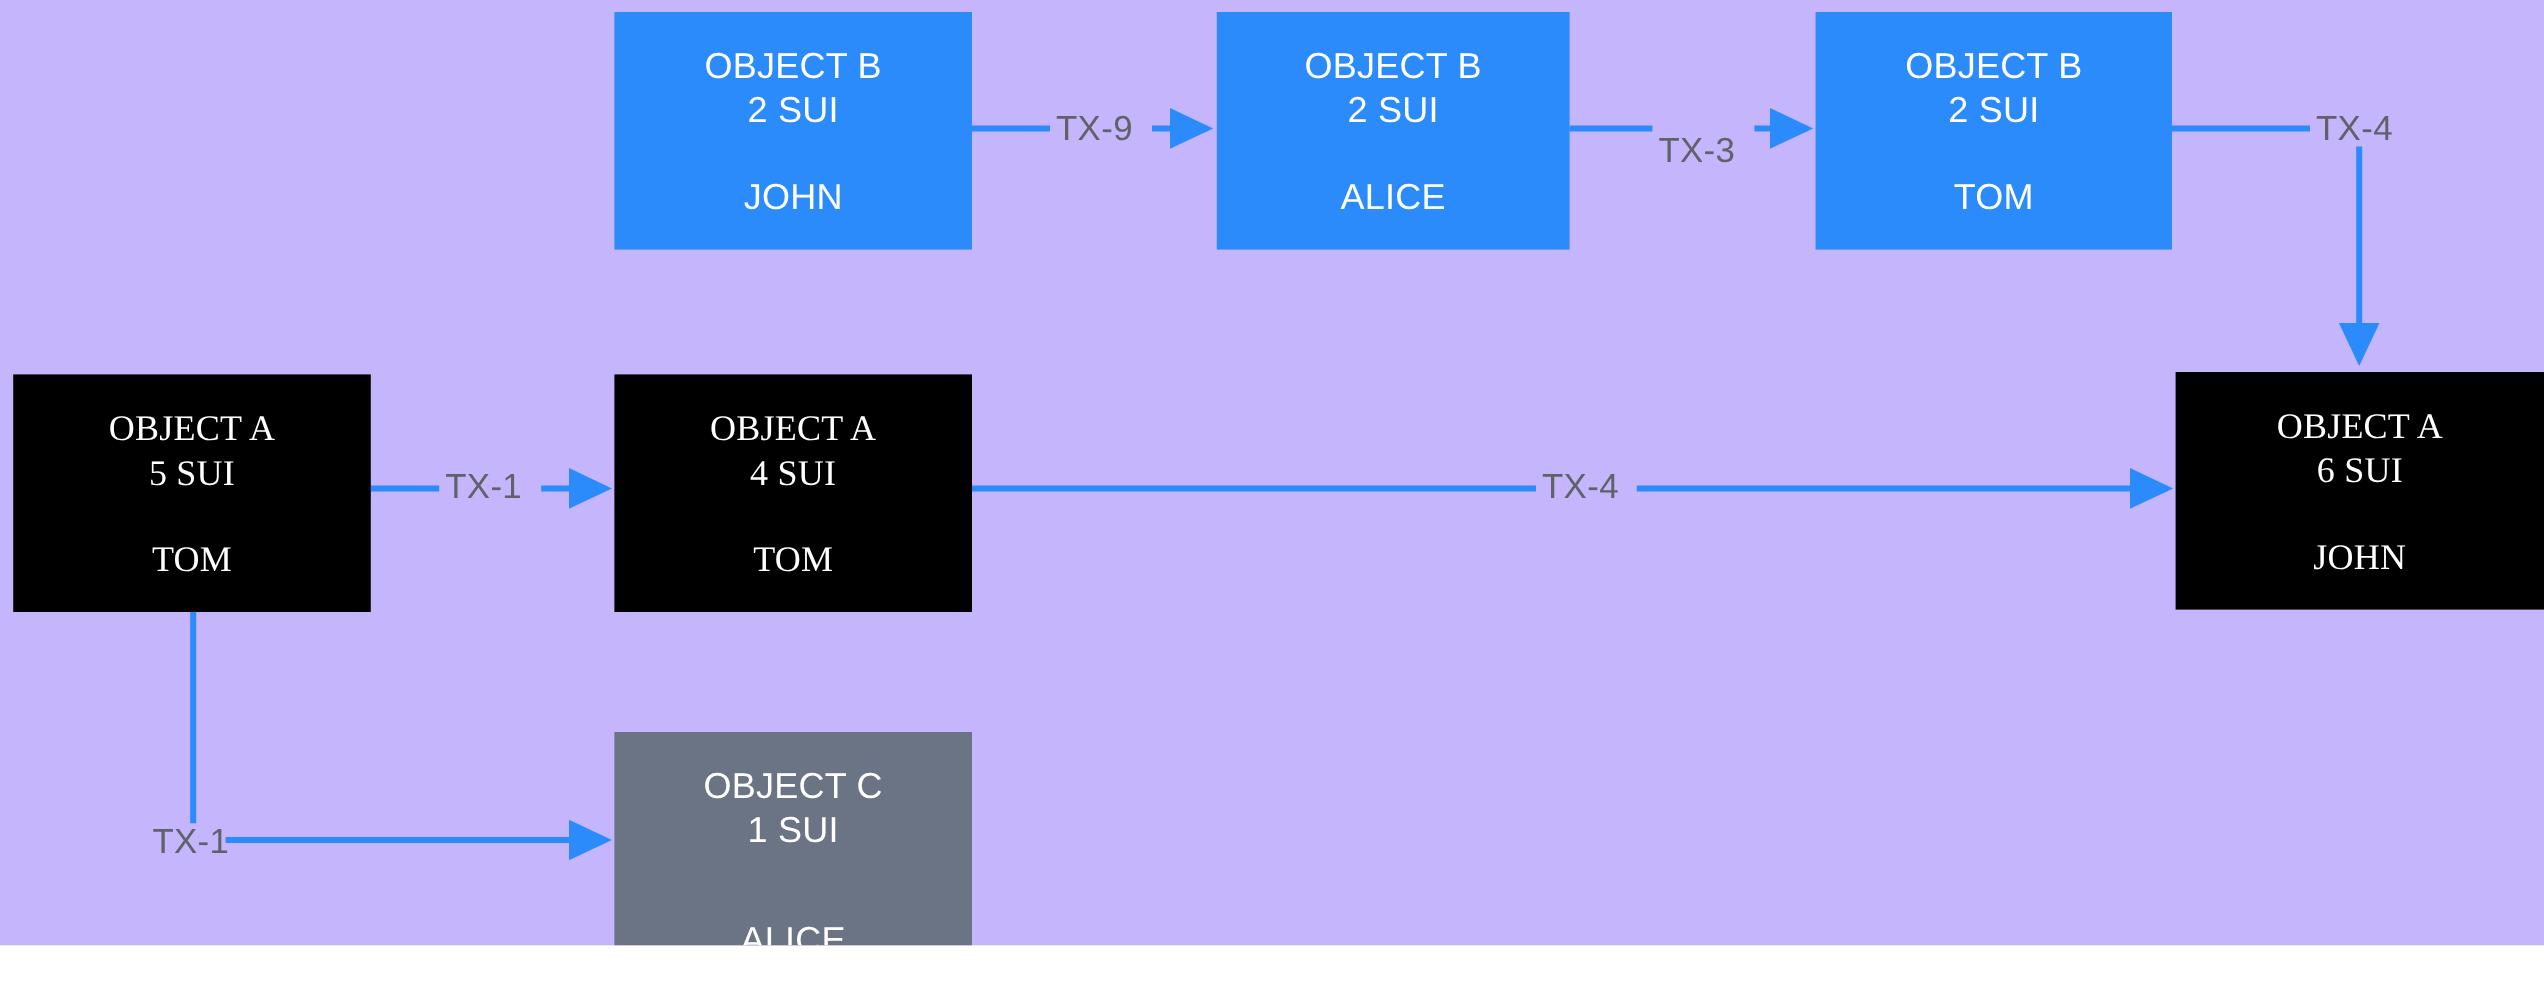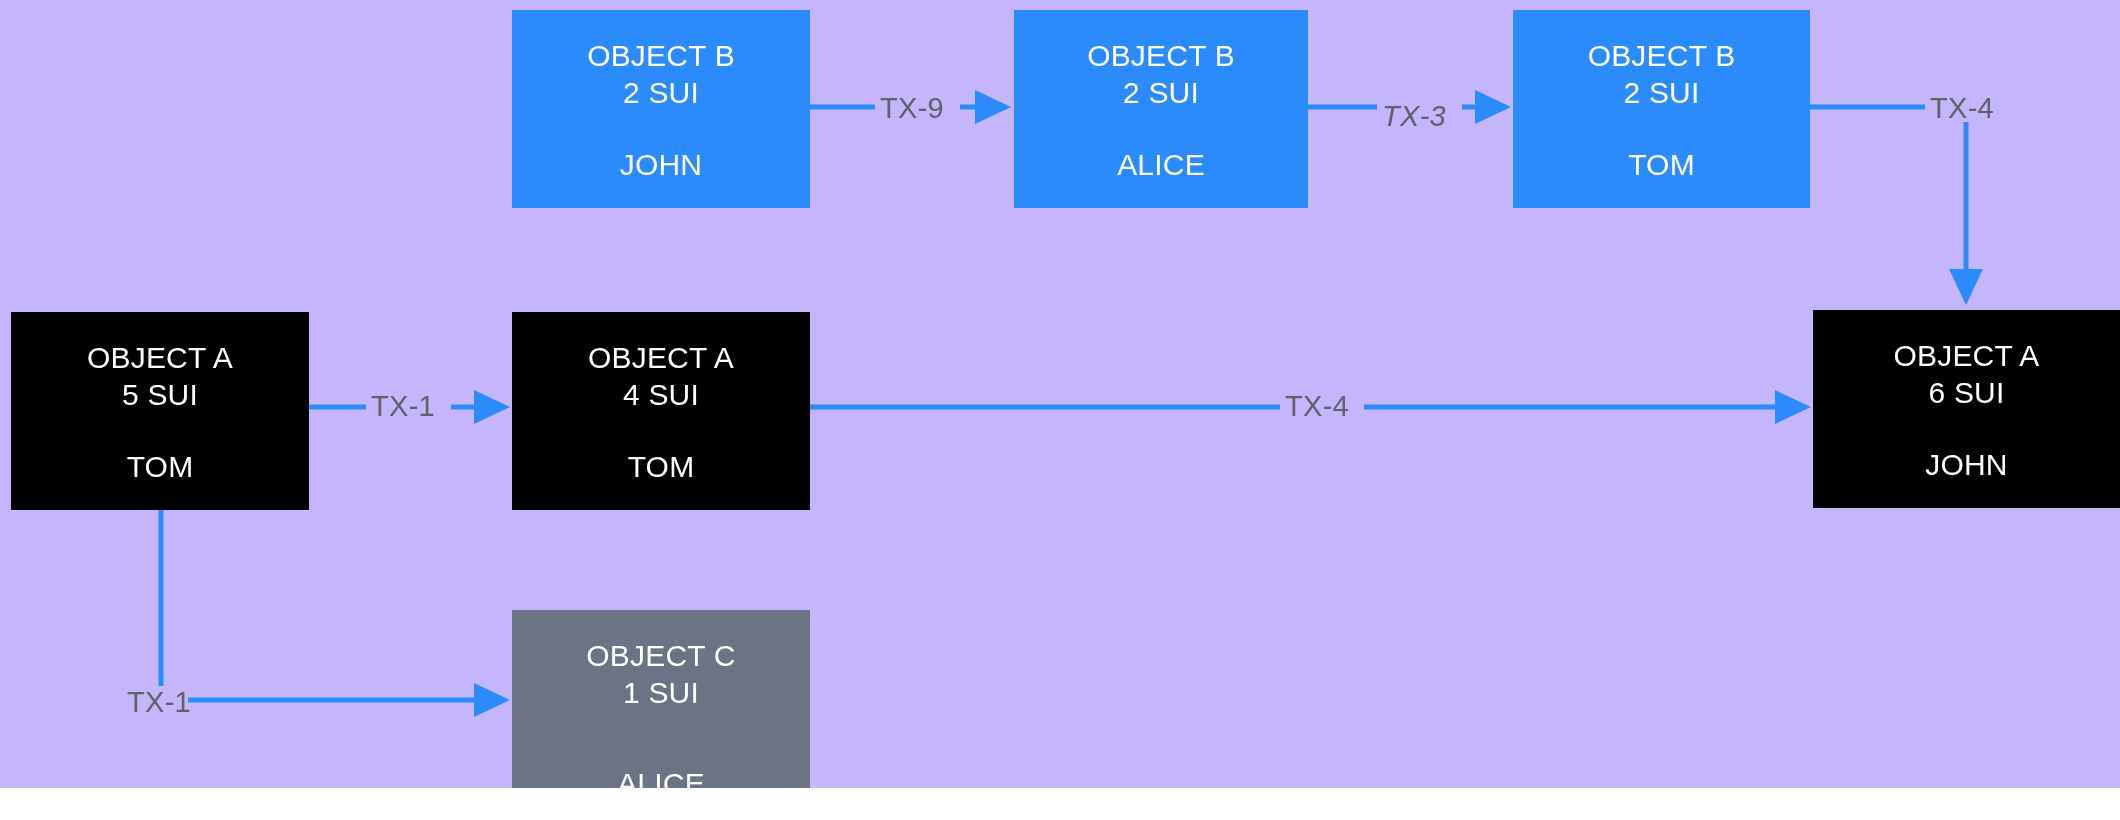--- a/index.html
+++ b/index.html
@@ -30,21 +30,21 @@
   }
   .node .n-title {
     margin-top: 28px;
     text-align: center;
     white-space: pre-line;
   }
   .node .n-owner {
     margin-top: 36px;
     text-align: left;
   }
-  .node.black { background: #000000; }
+  .node.black { background: #000000; font-family: Liberation Serif, serif; }
   .node.blue  { background: #2b8bfb; }
   .node.gray  { background: #6b7484; }
 
   .edge-label {
     position: absolute;
     color: #5f6368;
     font-size: 29px;
     letter-spacing: 0.3px;
     white-space: nowrap;
     line-height: 1;
@@ -139,17 +139,17 @@
 
   <div class="node gray" style="left: 512px; top: 610px; width: 298px; height: 210px; gap: 19px;">
     <div class="n-title">OBJECT C
 1 SUI</div>
     <div class="n-owner">ALICE</div>
   </div>
 
   <div class="edge-label" style="left: 371px; top: 392px;">TX-1</div>
   <div class="edge-label" style="left: 127px; top: 688px;">TX-1</div>
   <div class="edge-label" style="left: 880px; top: 94px;">TX-9</div>
-  <div class="edge-label" style="left: 1382px; top: 102px; font-style: italic;">TX-3</div>
+  <div class="edge-label" style="left: 1382px; top: 112px;">TX-3</div>
   <div class="edge-label" style="left: 1930px; top: 94px;">TX-4</div>
   <div class="edge-label" style="left: 1285px; top: 392px;">TX-4</div>
 
 </div>
 
 </body></html>

